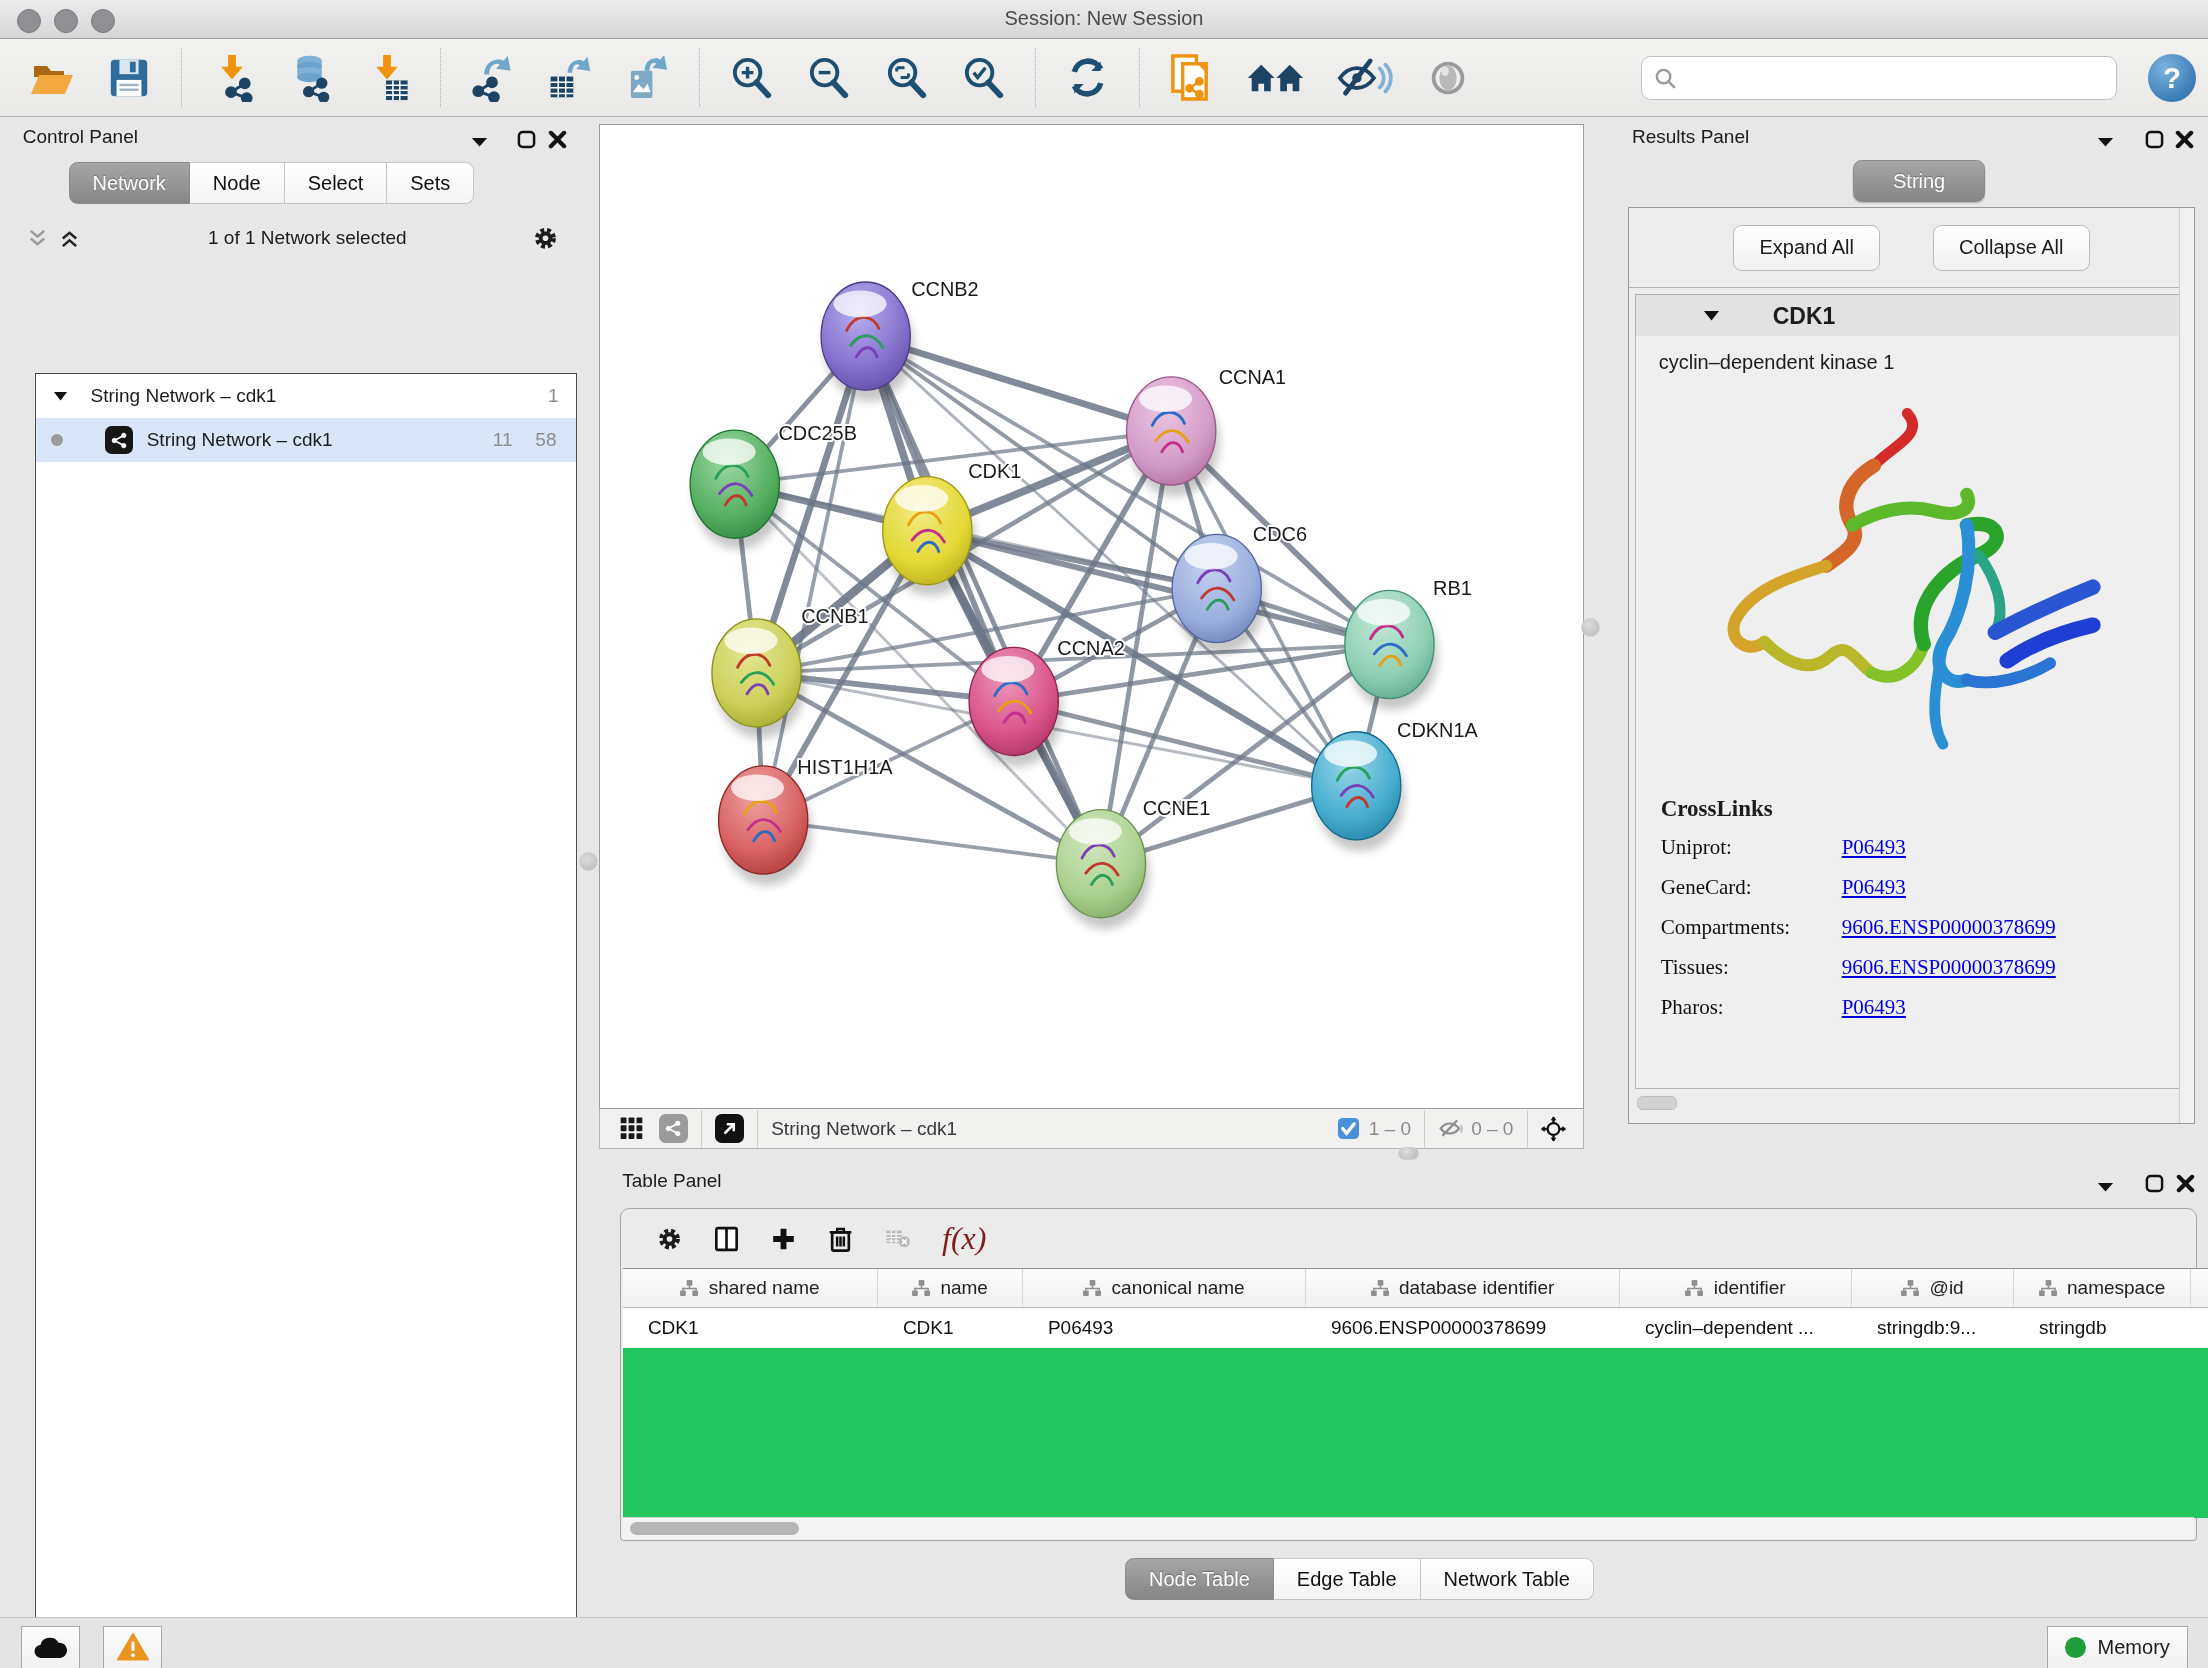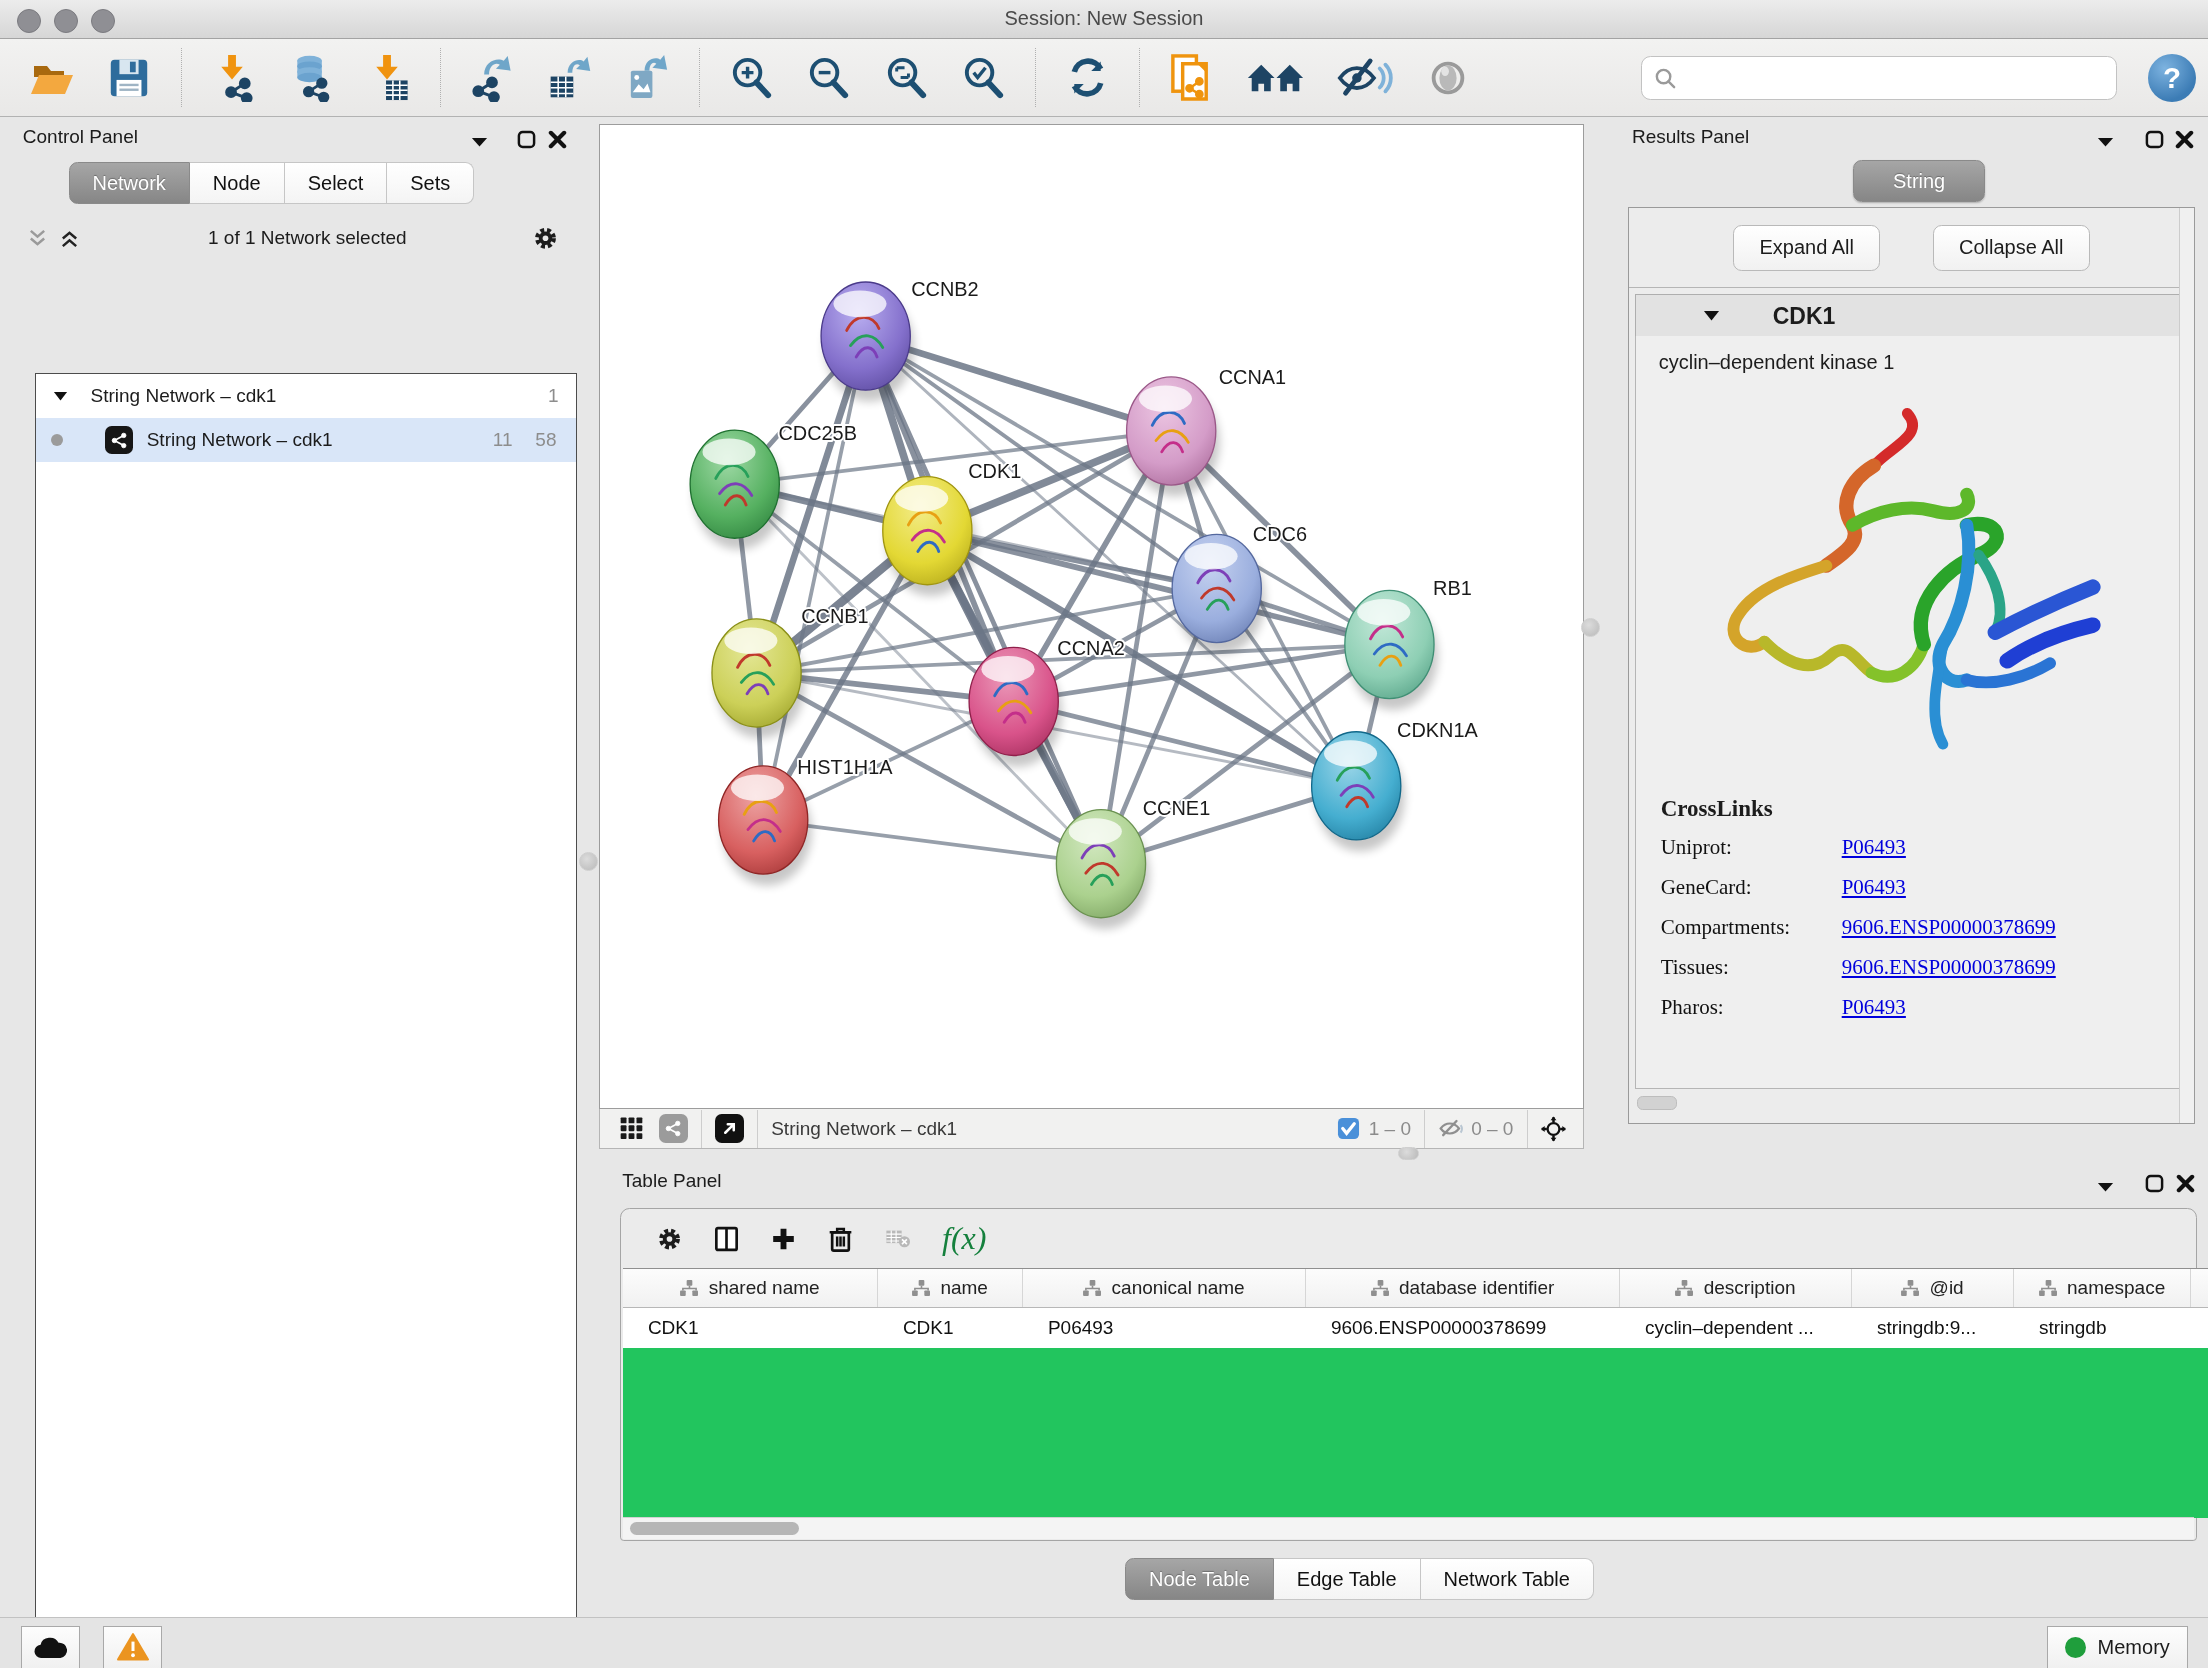--- a/index.html
+++ b/index.html
@@ -781,21 +781,21 @@
       </svg>
     </span>
     <span class="chrome-ic">
       <svg width="34" height="28.5" viewBox="0 0 36 30">
         <rect x="2" y="4" width="22" height="18" fill="#b9b9b9"></rect>
         <path d="M2 9 h22 M2 14 h22 M2 19 h22 M9 4 v18 M16 4 v18" stroke="#fff" stroke-width="1.6"></path>
         <circle cx="28" cy="20" r="8" fill="#b9b9b9"></circle>
         <path d="M24.5 16.5 l7 7 M31.5 16.5 l-7 7" stroke="#fff" stroke-width="2.4"></path>
       </svg>
     </span>
-    <span class="serif" style="font-size:32px;font-style:italic;color:#15803d;">f(x)</span>
+    <span class="serif" style="font-size:32px;font-style:italic;color:#7f1d1d;">f(x)</span>
   </div>
   <div class="ttable">
     <div class="thead" id="thead">
         <div class="th" style="width: 255px;">
           <svg width="19" height="17" viewBox="0 0 20 18">
             <g fill="#8f8f8f">
               <rect x="7" width="6" height="6" rx="1"></rect>
               <rect y="11" width="6" height="6" rx="1"></rect>
               <rect x="13" y="11" width="6" height="6" rx="1"></rect>
             </g>
@@ -838,21 +838,21 @@
         </div>
         <div class="th" style="width: 232px;">
           <svg width="19" height="17" viewBox="0 0 20 18">
             <g fill="#8f8f8f">
               <rect x="7" width="6" height="6" rx="1"></rect>
               <rect y="11" width="6" height="6" rx="1"></rect>
               <rect x="13" y="11" width="6" height="6" rx="1"></rect>
             </g>
             <path d="M10 6 v3 M3 11 V9 h14 v2" stroke="#8f8f8f" stroke-width="1.7" fill="none"></path>
           </svg>
-          <span>description</span>
+          <span>identifier</span>
         </div>
         <div class="th" style="width: 162px;">
           <svg width="19" height="17" viewBox="0 0 20 18">
             <g fill="#8f8f8f">
               <rect x="7" width="6" height="6" rx="1"></rect>
               <rect y="11" width="6" height="6" rx="1"></rect>
               <rect x="13" y="11" width="6" height="6" rx="1"></rect>
             </g>
             <path d="M10 6 v3 M3 11 V9 h14 v2" stroke="#8f8f8f" stroke-width="1.7" fill="none"></path>
           </svg>

